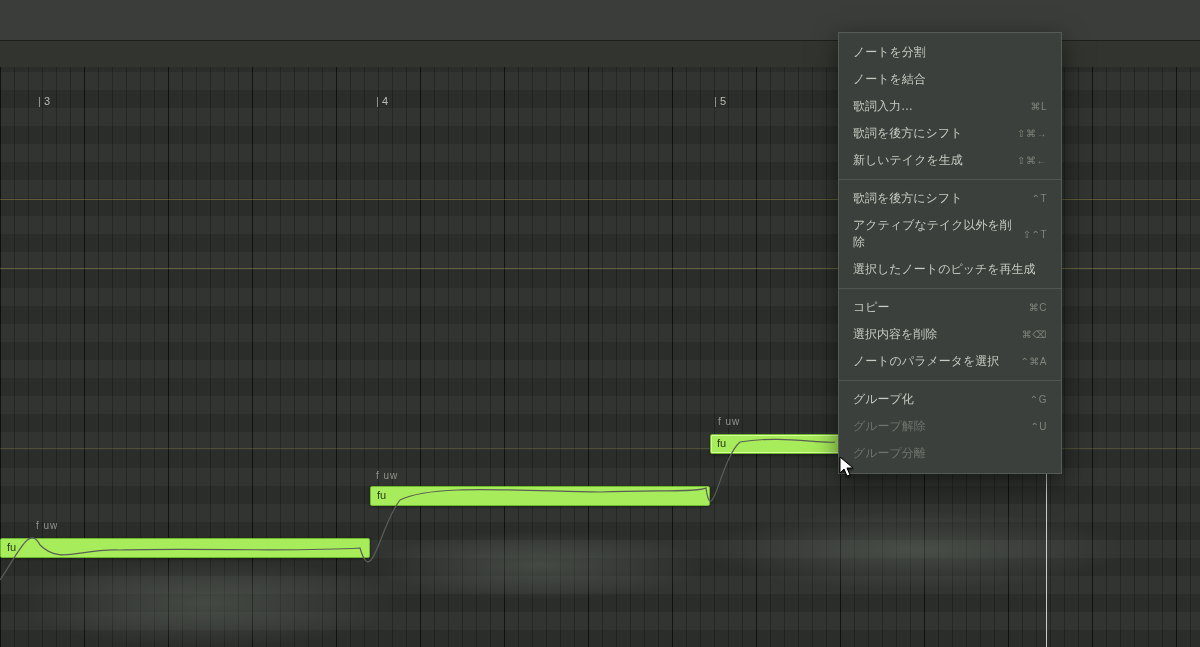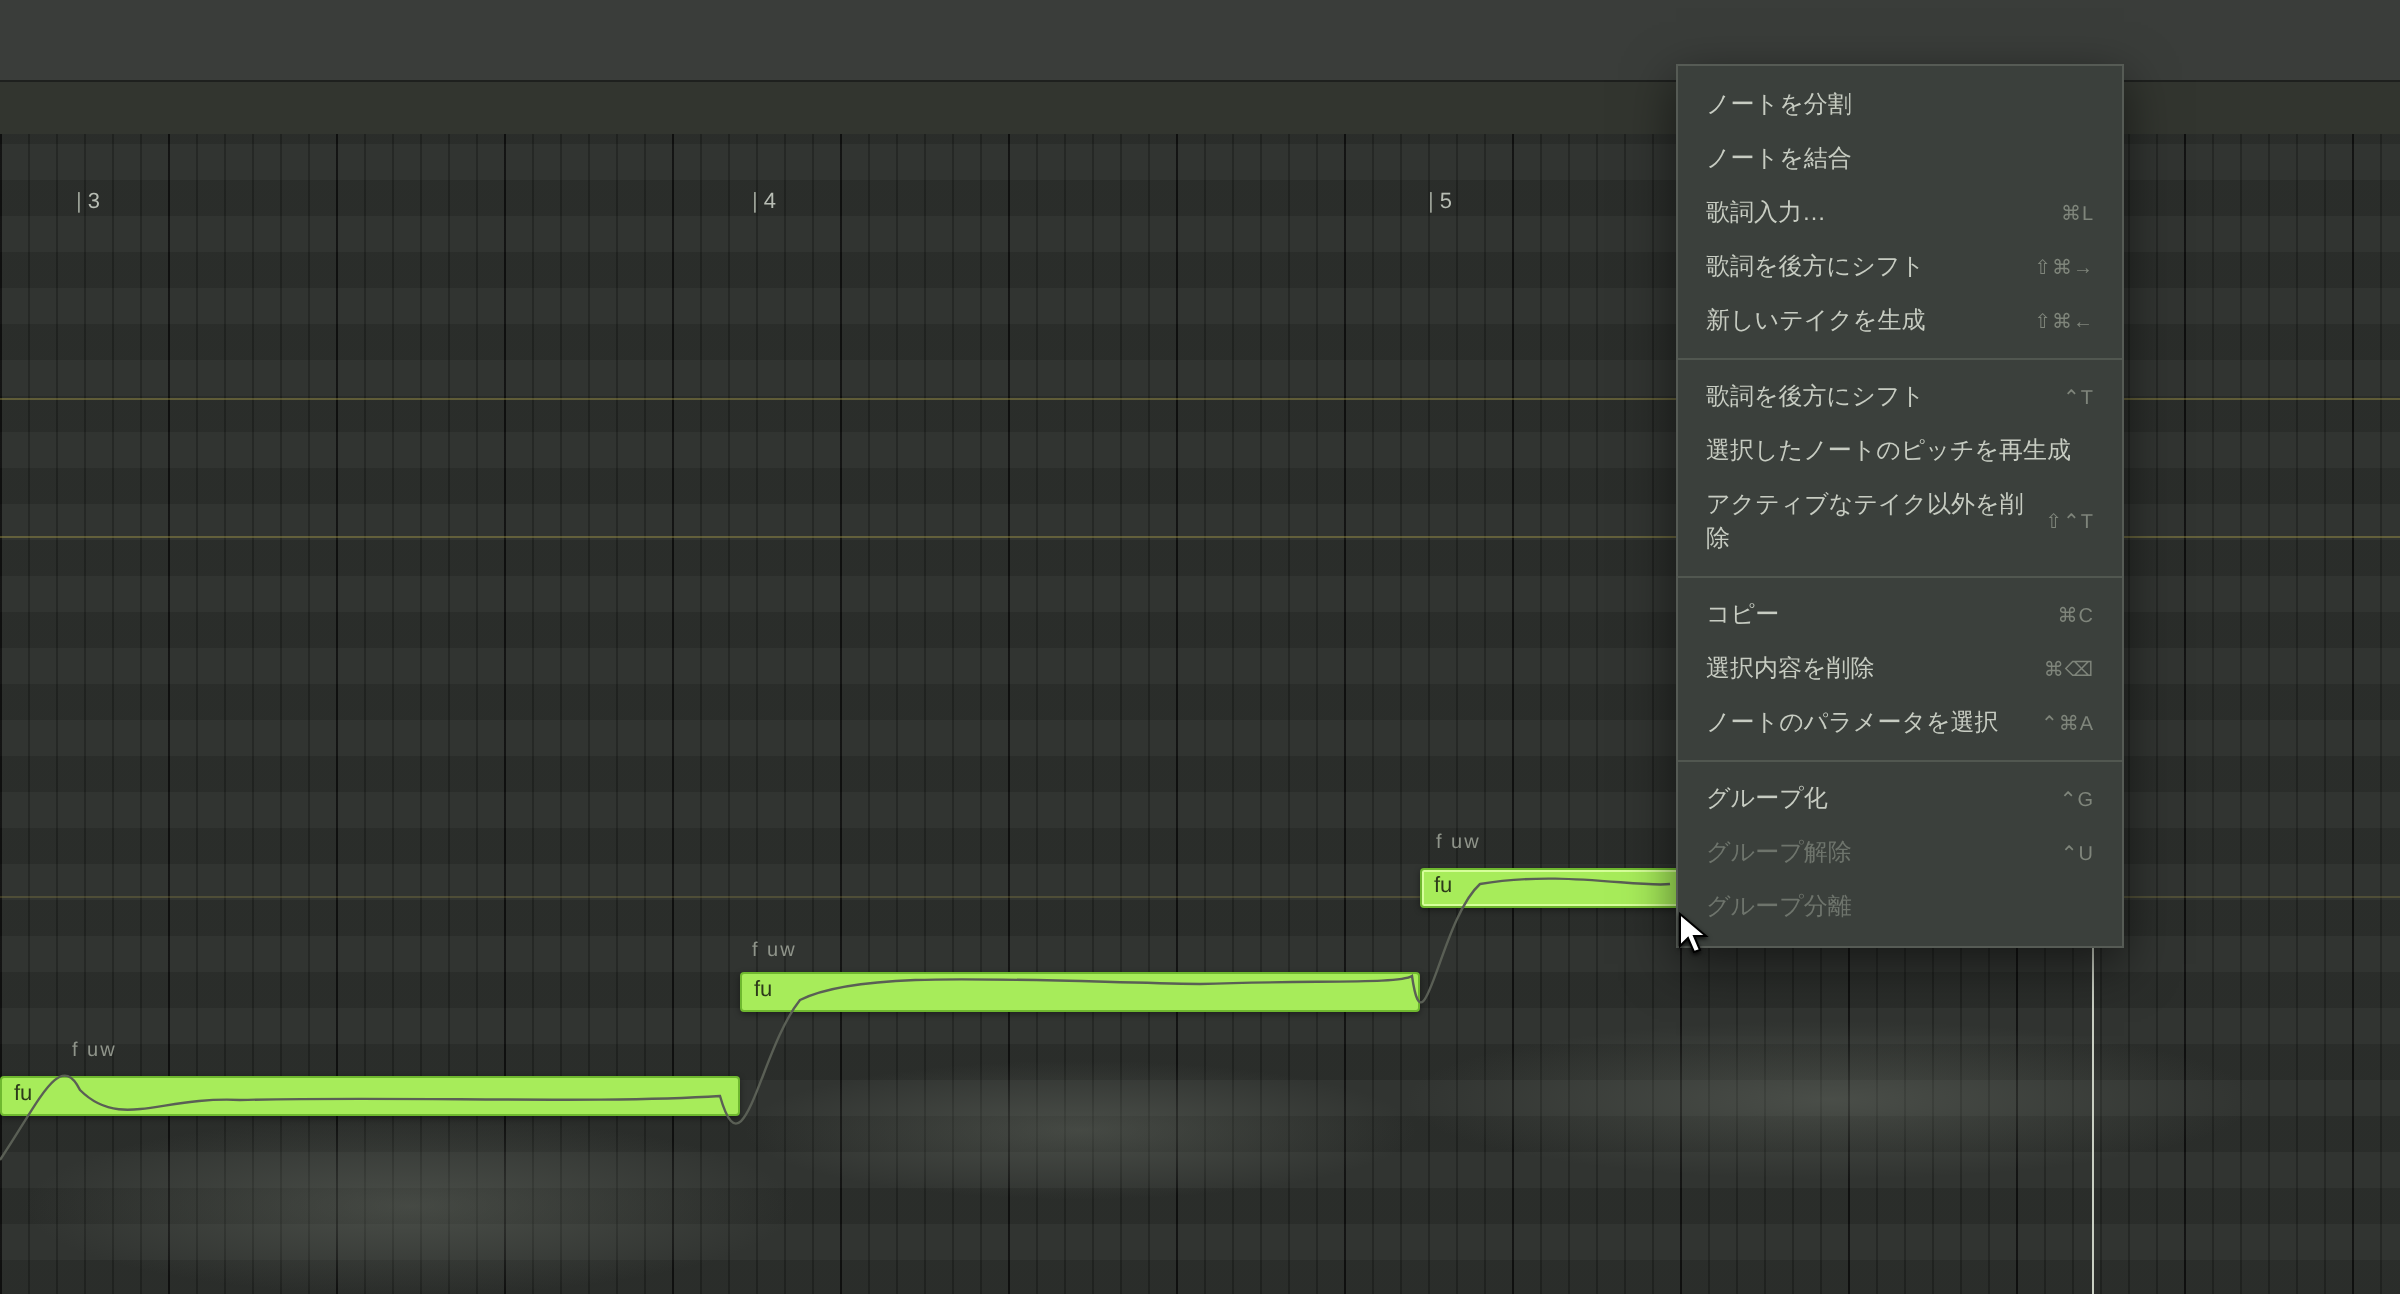--- a/index.html
+++ b/index.html
@@ -163,26 +163,26 @@
     <div class="item">
       <span>新しいテイクを生成</span>
       <span class="sc">⇧⌘←</span>
     </div>
     <hr>
     <div class="item">
       <span>歌詞を後方にシフト</span>
       <span class="sc">⌃T</span>
     </div>
     <div class="item">
-      <span>選択したノートのピッチを再生成</span>
-      <span class="sc"></span>
-    </div>
-    <div class="item">
       <span>アクティブなテイク以外を削除</span>
       <span class="sc">⇧⌃T</span>
+    </div>
+    <div class="item">
+      <span>選択したノートのピッチを再生成</span>
+      <span class="sc"></span>
     </div>
     <hr>
     <div class="item">
       <span>コピー</span>
       <span class="sc">⌘C</span>
     </div>
     <div class="item">
       <span>選択内容を削除</span>
       <span class="sc">⌘⌫</span>
     </div>

